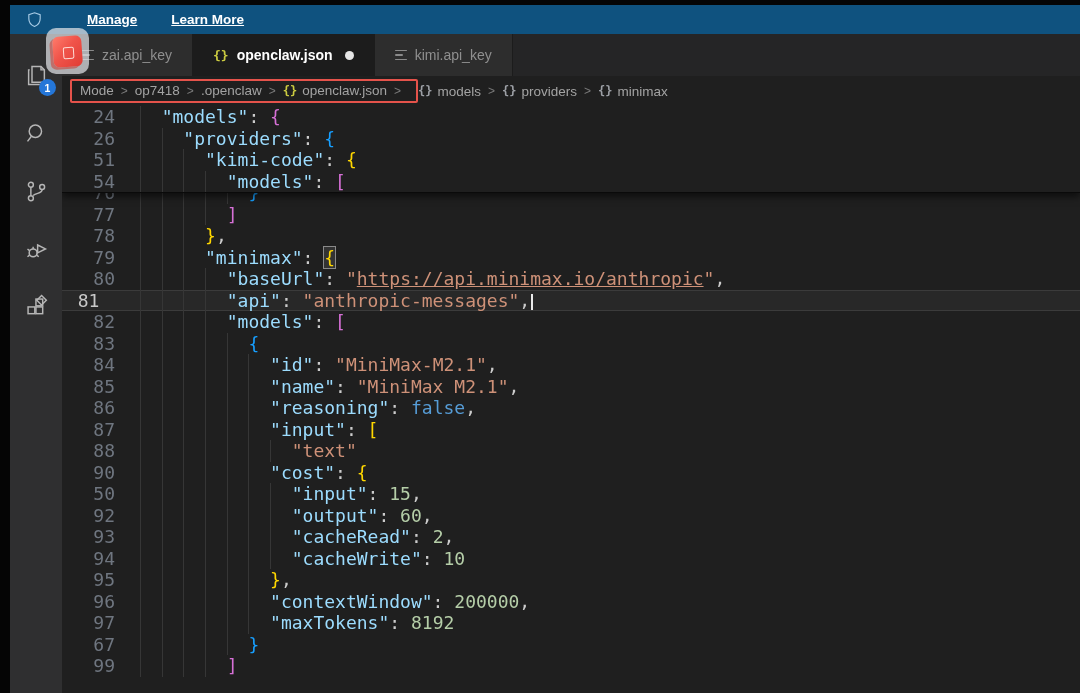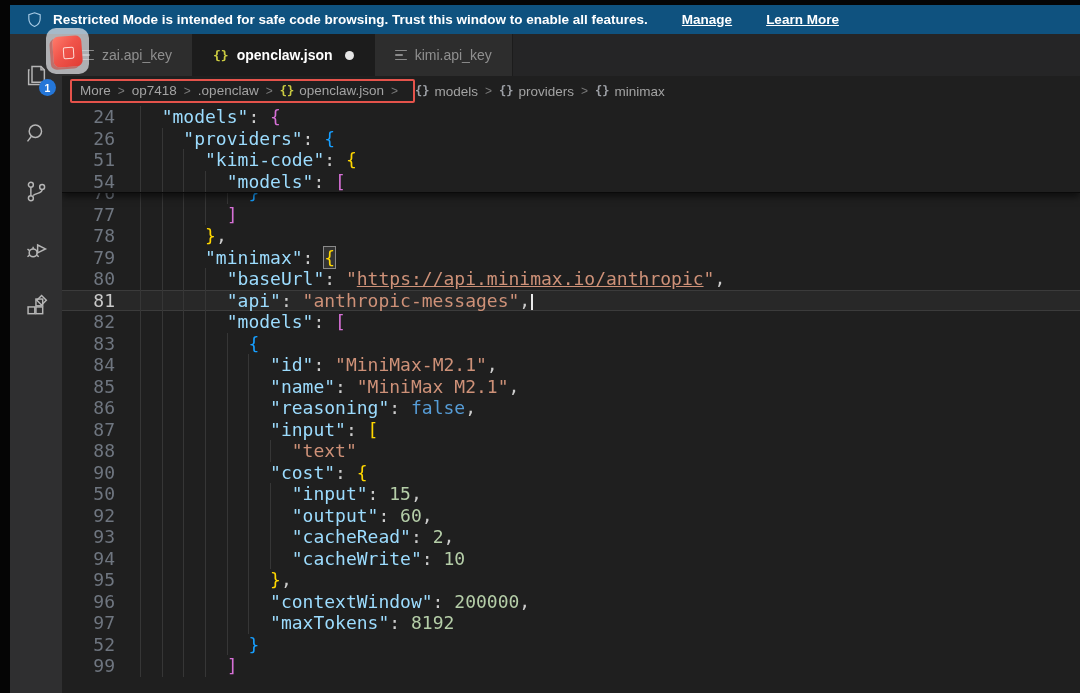--- a/index.html
+++ b/index.html
@@ -73,21 +73,21 @@
            box-shadow:0 4px 7px rgba(0,0,0,0.55); }
   .code-scroll{ position:relative; z-index:1; overflow:hidden; height:501px; }
 
   .line{ display:flex; height:21.5px; line-height:21.5px; font-family:"DejaVu Sans Mono", monospace; font-size:18px; cursor:text; }
   .line .num{ width:53px; flex:none; text-align:right; color:#6f7680; }
   .line .fold{ width:25px; flex:none; }
   .line .code{ position:relative; white-space:pre; flex:1; color:#cccccc; }
   .guide{ position:absolute; top:0; bottom:0; width:1px; background:#363636; }
   .line.current{ background:rgba(255,255,255,0.045);
     box-shadow:inset 0 1px 0 rgba(255,255,255,0.09), inset 0 -1px 0 rgba(255,255,255,0.09); }
-  .line.current .num{ color:#c9c9c9; }
+  .line.current .num{ color:#c9c9c9;text-align:center; }
   .line.clip{ margin-top:-11px; }
 
   .tk-key{ color:var(--key); } .tk-str{ color:var(--str); } .tk-num{ color:var(--num); }
   .tk-kw{ color:var(--kw); } .tk-pun{ color:var(--pun); }
   .tk-b_gold{ color:var(--bGold); } .tk-b_pink{ color:var(--bPink); } .tk-b_blue{ color:var(--bBlue); }
   .tk-url{ color:var(--str); text-decoration:underline; }
   .tk-match{ outline:1px solid #8a8a8a; background:rgba(110,110,110,0.25); }
   .caret{ display:inline-block; width:1.5px; height:16px; background:#eaeaea; vertical-align:-3px; margin-left:1px; }
 
   
@@ -108,21 +108,20 @@
 </style>
 </head>
 <body>
 
 <div class="screen">
 
   <div class="banner">
     <svg class="shield" viewBox="0 0 24 24">
       <path d="M12 2.5 L20 5.2 V11 C20 16.2 16.6 20 12 21.8 C7.4 20 4 16.2 4 11 V5.2 Z" fill="none" stroke="#a9cce6" stroke-width="1.6"></path>
     </svg>
-    <span>Restricted Mode is intended for safe code browsing. Trust this window to enable all features.</span>
     <a>Manage</a>
     <a>Learn More</a>
   </div>
 
   <div class="activitybar">
     <div class="ab-item">
       <svg viewBox="0 0 24 24">
           <path d="M8 4 h8 l3 3 v11 h-11 z M8 4 v-0 M6 7 h-1 v13 h10"></path>
           <path d="M16 4 v3 h3"></path>
         </svg>
@@ -185,21 +184,21 @@
             <i></i>
           </span>
         </span>
         <span>kimi.api_key</span>
       </div>
     </div>
 
   <div class="breadcrumbs" id="breadcrumbs">
       <span class="bc-group boxed">
         <span class="bc-item">
-          <span>More</span>
+          <span>Mode</span>
         </span>
         <span class="bc-sep">&gt;</span>
         <span class="bc-item">
           <span>op7418</span>
         </span>
         <span class="bc-sep">&gt;</span>
         <span class="bc-item">
           <span>.openclaw</span>
         </span>
         <span class="bc-sep">&gt;</span>
@@ -350,21 +349,21 @@
           <span class="num">96</span>
           <span class="fold"></span>
           <span class="code"><span class="guide" style="left: 0ch;"></span><span class="guide" style="left: 2ch;"></span><span class="guide" style="left: 4ch;"></span><span class="guide" style="left: 6ch;"></span><span class="guide" style="left: 8ch;"></span><span class="guide" style="left: 10ch;"></span>            <span class="tk-key">"contextWindow"</span><span class="tk-pun">: </span><span class="tk-num">200000</span><span class="tk-pun">,</span></span>
         </div>
         <div class="line">
           <span class="num">97</span>
           <span class="fold"></span>
           <span class="code"><span class="guide" style="left: 0ch;"></span><span class="guide" style="left: 2ch;"></span><span class="guide" style="left: 4ch;"></span><span class="guide" style="left: 6ch;"></span><span class="guide" style="left: 8ch;"></span><span class="guide" style="left: 10ch;"></span>            <span class="tk-key">"maxTokens"</span><span class="tk-pun">: </span><span class="tk-num">8192</span></span>
         </div>
         <div class="line">
-          <span class="num">52</span>
+          <span class="num">67</span>
           <span class="fold"></span>
           <span class="code"><span class="guide" style="left: 0ch;"></span><span class="guide" style="left: 2ch;"></span><span class="guide" style="left: 4ch;"></span><span class="guide" style="left: 6ch;"></span><span class="guide" style="left: 8ch;"></span>          <span class="tk-b_blue">}</span></span>
         </div>
         <div class="line">
           <span class="num">99</span>
           <span class="fold"></span>
           <span class="code"><span class="guide" style="left: 0ch;"></span><span class="guide" style="left: 2ch;"></span><span class="guide" style="left: 4ch;"></span><span class="guide" style="left: 6ch;"></span>        <span class="tk-b_pink">]</span></span>
         </div>
       </div>
   </div>

